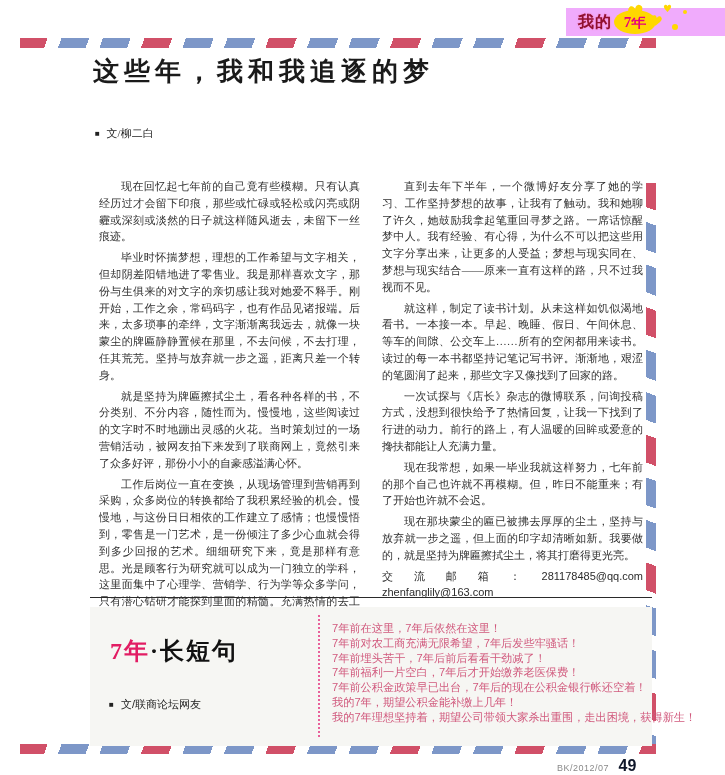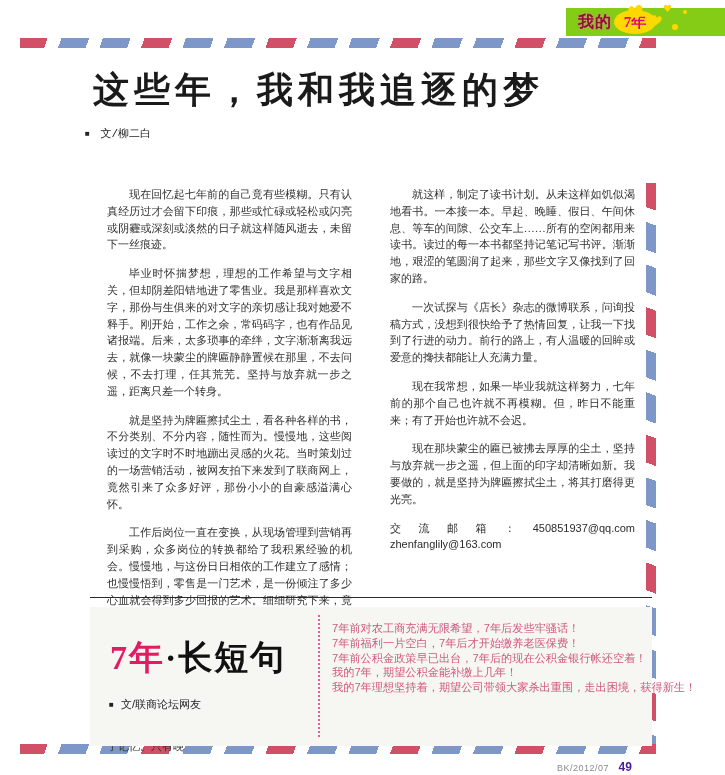--- a/index.html
+++ b/index.html
@@ -17,76 +17,76 @@
   .strip-top{left:20px;top:38px;width:636px;}
   .strip-bottom{left:20px;top:744px;width:636px;}
   .strip-right{left:646px;top:183px;width:10px;height:561px;
     background:repeating-linear-gradient(200deg,
       #d15068 0 26px, transparent 26px 40px,
       #7d97c8 40px 66px, transparent 66px 80px,
       #7d97c8 80px 106px, transparent 106px 120px);}
 
   
   .banner{position:absolute;left:566px;top:8px;width:159px;height:28px;
-    background:#84cc16;display:flex;align-items:center;padding-left:12px;
+    background:#f0abfc;display:flex;align-items:center;padding-left:12px;
     box-sizing:border-box;}
   .banner-prefix{color:#8f1030;font-weight:bold;font-size:16px;
     text-shadow:0 0 2px #ff7ab8;letter-spacing:1px;}
   .banner-bubble{display:inline-block;background:#ffd800;border-radius:50%;
     min-width:42px;height:24px;line-height:24px;text-align:center;
     color:#e6007e;font-weight:bold;font-size:15px;margin-left:2px;}
   .heart{position:absolute;color:#ffd800;font-family:"DejaVu Sans",sans-serif;
     z-index:3;line-height:1;}
   .heart.h1{left:627px;top:3px;font-size:20px;transform:rotate(-12deg);}
   .heart.h2{left:650px;top:14px;font-size:14px;transform:rotate(10deg);}
   .heart.h3{left:663px;top:4px;font-size:10px;}
   .dot{position:absolute;width:6px;height:6px;border-radius:50%;
     background:#ffd800;z-index:3;}
   .dot.d1{left:672px;top:24px;}
   .dot.d2{left:683px;top:10px;width:4px;height:4px;}
 
   
-  .title{position:absolute;left:93px;top:66px;font-size:36px;font-weight:bold;
+  .title{position:absolute;left:93px;top:54px;font-size:26px;font-weight:bold;
     color:#1a1a1a;letter-spacing:5px;white-space:nowrap;}
-  .byline{position:absolute;left:85px;top:126px;font-size:11px;color:#222;
-    font-family:Liberation Mono, monospace;}
+  .byline{position:absolute;left:95px;top:126px;font-size:11px;color:#222;
+    font-family:Liberation Serif, serif;}
   .byline .marker{font-size:8px;vertical-align:1px;margin-right:4px;}
 
   .columns{position:absolute;left:95px;top:174px;width:552px;display:flex;gap:14px;}
   .col{width:269px;font-size:11px;line-height:16.8px;text-align:justify;
     color:#303030;}
-  .col p{margin:12px;text-indent:2em;}
+  .col p{margin:4px;text-indent:2em;}
   .col p.no-indent{text-indent:0;}
   .contact{margin-top:16px;text-indent:0 !important;
     font-family:"Liberation Sans","DejaVu Sans",sans-serif;color:#2b2b2b;}
 
   .divider{position:absolute;left:90px;top:597px;width:562px;
     border-top:1.5px solid #2a2a2a;}
 
   
   .bottom-box{position:absolute;left:90px;top:607px;width:562px;height:139px;
     background:#f6f6f3;}
-  .bottom-title{position:absolute;left:20px;top:28px;font-size:34px;
+  .bottom-title{position:absolute;left:20px;top:28px;font-size:24px;
     font-weight:bold;color:#111;letter-spacing:2px;white-space:nowrap;}
   .bottom-title .hl{color:#e21c63;}
   .bottom-byline{position:absolute;left:19px;top:90px;font-size:11px;color:#222;
     font-family:"Liberation Sans","DejaVu Sans",sans-serif;}
   .bottom-byline .marker{font-size:8px;vertical-align:1px;margin-right:4px;}
   .dotted-sep{position:absolute;left:228px;top:8px;height:122px;
     border-left:2px dotted #e8609a;}
   .quotes{position:absolute;left:242px;top:14px;width:312px;
     font-family:"Liberation Sans","DejaVu Sans",sans-serif;
     font-size:11.2px;line-height:14.8px;color:#d15a7e;}
   .quotes div{white-space:nowrap;}
 
   
   .page-footer{position:absolute;left:557px;top:757px;white-space:nowrap;
     font-family:"Liberation Sans","DejaVu Sans",sans-serif;}
   .issue-code{font-size:9px;color:#8a8a8a;letter-spacing:0.5px;}
-  .page-number{font-size:12px;color:#4c1d95;font-weight:bold;margin-left:5px;}
+  .page-number{font-size:16px;color:#0f172a;font-weight:bold;margin-left:5px;}
 </style>
 </head>
 <body>
 
 <div class="page">
 
   <div class="strip strip-h strip-top"></div>
   <div class="strip strip-right"></div>
   <div class="strip strip-h strip-bottom"></div>
 
@@ -108,41 +108,44 @@
 
   <div class="columns">
     <div class="col">
       <p>现在回忆起七年前的自己竟有些模糊。只有认真经历过才会留下印痕，那些或忙碌或轻松或闪亮或阴霾或深刻或淡然的日子就这样随风逝去，未留下一丝痕迹。</p>
       <p>毕业时怀揣梦想，理想的工作希望与文字相关，但却阴差阳错地进了零售业。我是那样喜欢文字，那份与生俱来的对文字的亲切感让我对她爱不释手。刚开始，工作之余，常码码字，也有作品见诸报端。后来，太多琐事的牵绊，文字渐渐离我远去，就像一块蒙尘的牌匾静静置候在那里，不去问候，不去打理，任其荒芜。坚持与放弃就一步之遥，距离只差一个转身。</p>
       <p>就是坚持为牌匾擦拭尘土，看各种各样的书，不分类别、不分内容，随性而为。慢慢地，这些阅读过的文字时不时地蹦出灵感的火花。当时策划过的一场营销活动，被网友拍下来发到了联商网上，竟然引来了众多好评，那份小小的自豪感溢满心怀。</p>
       <p>工作后岗位一直在变换，从现场管理到营销再到采购，众多岗位的转换都给了我积累经验的机会。慢慢地，与这份日日相依的工作建立了感情；也慢慢悟到，零售是一门艺术，是一份倾注了多少心血就会得到多少回报的艺术。细细研究下来，竟是那样有意思。光是顾客行为研究就可以成为一门独立的学科，这里面集中了心理学、营销学、行为学等众多学问，只有潜心钻研才能探到里面的精髓。充满热情的去工作，才发现原来竟有这样的不同。</p>
       <p>那些为工作忙忙碌碌的时光转瞬即逝，每天充实、紧张的工作内容把自己填得满满的，但却模糊了记忆。只有晚</p>
     </div>
     <div class="col">
+      <p>直到去年下半年，一个微博好友分享了她的学习、工作坚持梦想的故事，让我有了触动。我和她聊了许久，她鼓励我拿起笔重回寻梦之路。一席话惊醒梦中人。我有经验、有心得，为什么不可以把这些用文字分享出来，让更多的人受益；梦想与现实同在、梦想与现实结合——原来一直有这样的路，只不过我视而不见。</p>
       <p>就这样，制定了读书计划。从未这样如饥似渴地看书。一本接一本。早起、晚睡、假日、午间休息、等车的间隙、公交车上……所有的空闲都用来读书。读过的每一本书都坚持记笔记写书评。渐渐地，艰涩的笔圆润了起来，那些文字又像找到了回家的路。</p>
       <p>一次试探与《店长》杂志的微博联系，问询投稿方式，没想到很快给予了热情回复，让我一下找到了行进的动力。前行的路上，有人温暖的回眸或爱意的搀扶都能让人充满力量。</p>
       <p>现在我常想，如果一毕业我就这样努力，七年前的那个自己也许就不再模糊。但，昨日不能重来；有了开始也许就不会迟。</p>
       <p>现在那块蒙尘的匾已被拂去厚厚的尘土，坚持与放弃就一步之遥，但上面的印字却清晰如新。我要做的，就是坚持为牌匾擦拭尘土，将其打磨得更光亮。</p>
-      <p class="contact">交流邮箱：450851937@qq.com zhenfanglily@163.com</p>
+      <p class="contact">交流邮箱：281178485@qq.com zhenfanglily@163.com</p>
     </div>
   </div>
 
   <div class="divider"></div>
 
   <div class="bottom-box">
     <div class="bottom-title">
       <span class="hl">7年</span><span>·长短句</span>
     </div>
     <div class="bottom-byline">
       <span class="marker">■</span>
       <span>文/联商论坛网友</span>
     </div>
     <div class="dotted-sep"></div>
     <div class="quotes">
+      <div>7年前在这里，7年后依然在这里！</div>
       <div>7年前对农工商充满无限希望，7年后发些牢骚话！</div>
+      <div>7年前埋头苦干，7年后前后看看干劲减了！</div>
       <div>7年前福利一片空白，7年后才开始缴养老医保费！</div>
       <div>7年前公积金政策早已出台，7年后的现在公积金银行帐还空着！</div>
       <div>我的7年，期望公积金能补缴上几年！</div>
       <div>我的7年理想坚持着，期望公司带领大家杀出重围，走出困境，获得新生！</div>
     </div>
   </div>
 
   <div class="page-footer">
     <span class="issue-code">BK/2012/07</span>
     <span class="page-number">49</span>

